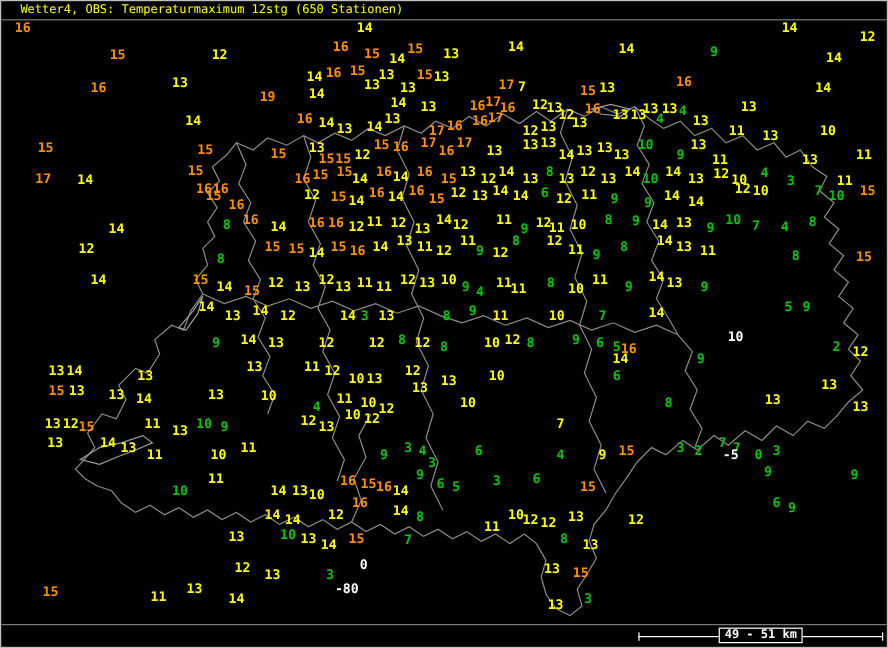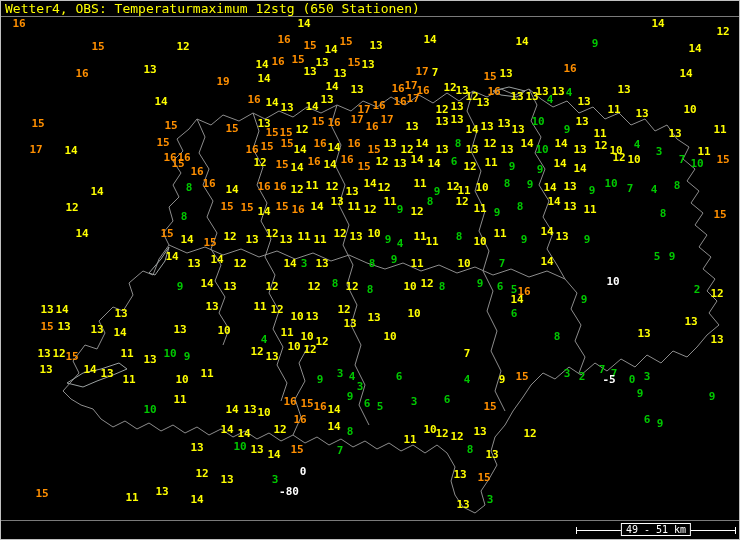--- a/index.html
+++ b/index.html
@@ -7,21 +7,21 @@
     position:relative;width:740px;height:540px;box-sizing:border-box;
     background:var(--background,#000);
     border:1px solid var(--frame,#c0c0c0);
     font-family:"DejaVu Sans Mono","Liberation Mono",monospace;
     overflow:hidden;
   }
   .title-bar{
     position:absolute;top:0;left:0;right:0;height:15px;
     border-bottom:1px solid #7a7a7a;
     color:var(--title_text,#ffff00);
-    font-size:13px;line-height:15px;padding-left:4px;
+    font-size:10px;line-height:15px;padding-left:16px;
     white-space:nowrap;
   }
   .status-bar{
     position:absolute;bottom:0;left:0;right:0;height:18px;
     border-top:1px solid #7a7a7a;
     color:var(--title_text,#ffff00);
     font-size:11px;line-height:18px;padding-left:4px;
     white-space:nowrap;
   }
   .map-canvas{position:absolute;top:16px;left:0;width:740px;height:505px;}
@@ -29,21 +29,21 @@
   .map-borders path{stroke:var(--border_line,#8c8c8c);fill:none;stroke-width:1;}
   .map-borders path.lake{stroke:#9aa0a0;}
   .station{
     position:absolute;transform:translate(-50%,-50%);
     font-size:11px;font-weight:bold;white-space:nowrap;letter-spacing:0px;
   }
   .c-o{color:var(--orange,#ff8f00);}
   .c-y{color:var(--yellow,#ffff00);}
   .c-g{color:var(--green,#00c800);}
   .c-w{color:var(--white,#ffffff);}
-  .scale-widget{position:absolute;right:3px;bottom:2px;width:160px;height:14px;}
+  .scale-widget{position:absolute;right:3px;bottom:2px;width:204px;height:14px;font-weight:bold;}
   .scale-line{position:absolute;left:0;right:0;top:7px;border-top:1px solid #ffffff;}
   .scale-tick{position:absolute;top:4px;width:1px;height:7px;background:#ffffff;}
   .scale-tick.left{left:0;}
   .scale-tick.right{right:0;}
   .scale-label{
     position:absolute;left:50%;top:0;transform:translateX(-50%);
     background:#000;border:1px solid #ffffff;color:#ffffff;
     font-size:10px;line-height:11px;padding:0 4px;white-space:nowrap;
   }
 </style>

